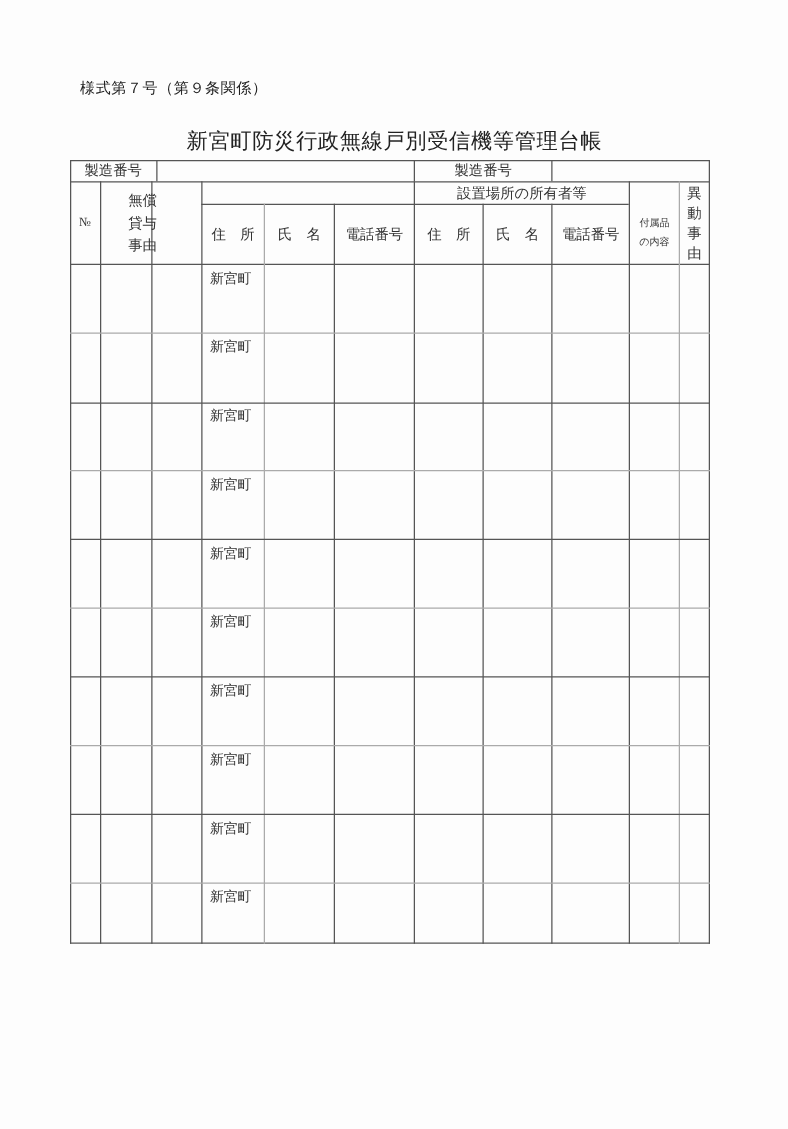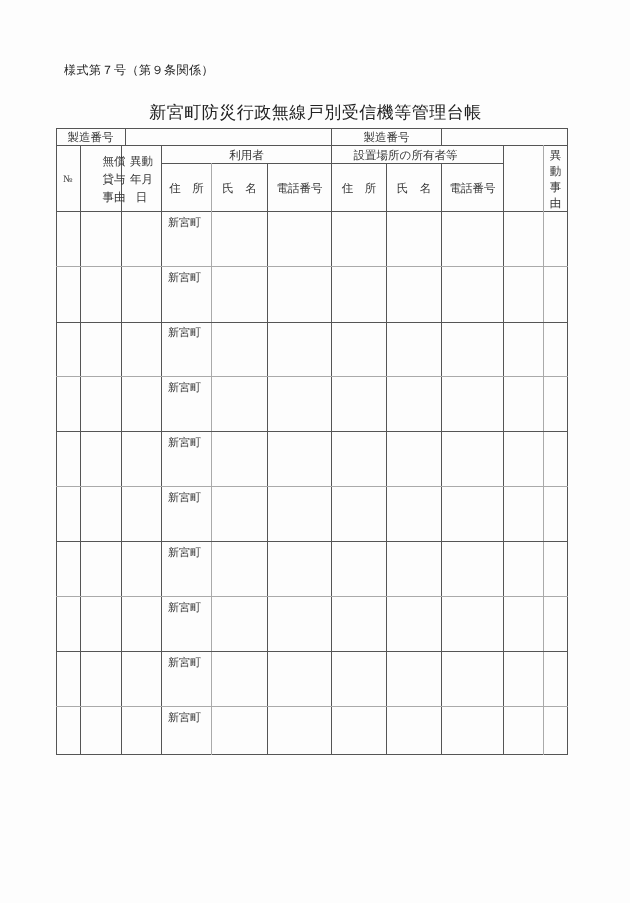--- a/index.html
+++ b/index.html
@@ -63,31 +63,29 @@
 
   <div class="cell" style="left:0;top:0;width:69px;height:17px">製造番号</div>
   <div class="cell" style="left:70px;top:0;width:205px;height:17px"></div>
   <div class="cell" style="left:276px;top:0;width:109px;height:17px">製造番号</div>
   <div class="cell" style="left:386px;top:0;width:125px;height:17px"></div>
 
   <div class="cell" style="left:0;top:18px;width:24px;height:65px;font-size:10px">№</div>
   <div class="cell" style="left:38px;top:18px;width:40px;height:65px;white-space:pre-line">無償
 貸与
 事由</div>
-  <div class="cell" style="left:66px;top:18px;width:39px;height:65px;white-space:pre-line">異動
-年月
-日</div>
-  <div class="cell" style="left:106px;top:18px;width:169px;height:17px">利用者</div>
-  <div class="cell" style="left:264px;top:18px;width:171px;height:17px">設置場所の所有者等</div>
+  <div class="cell" style="left:276px;top:18px;width:171px;height:17px">設置場所の所有者等</div>
   <div class="cell" style="left:106px;top:36px;width:49px;height:47px">住　所</div>
   <div class="cell" style="left:156px;top:36px;width:55px;height:47px">氏　名</div>
   <div class="cell" style="left:212px;top:36px;width:63px;height:47px">電話番号</div>
   <div class="cell" style="left:276px;top:36px;width:54px;height:47px">住　所</div>
   <div class="cell" style="left:331px;top:36px;width:54px;height:47px">氏　名</div>
   <div class="cell" style="left:386px;top:36px;width:61px;height:47px">電話番号</div>
+  <div class="cell tiny" style="left:448px;top:18px;width:39px;height:65px;white-space:pre-line;padding-top:14px;box-sizing:border-box">付属品
+の内容</div>
   <div class="cell" style="left:488px;top:18px;width:23px;height:65px;white-space:pre-line;line-height:16px">異
 動
 事
 由</div>
 
   <div class="town" style="left:112px;top:87px">新宮町</div>
   <div class="town" style="left:112px;top:142px">新宮町</div>
   <div class="town" style="left:112px;top:197px">新宮町</div>
   <div class="town" style="left:112px;top:252px">新宮町</div>
   <div class="town" style="left:112px;top:307px">新宮町</div>

